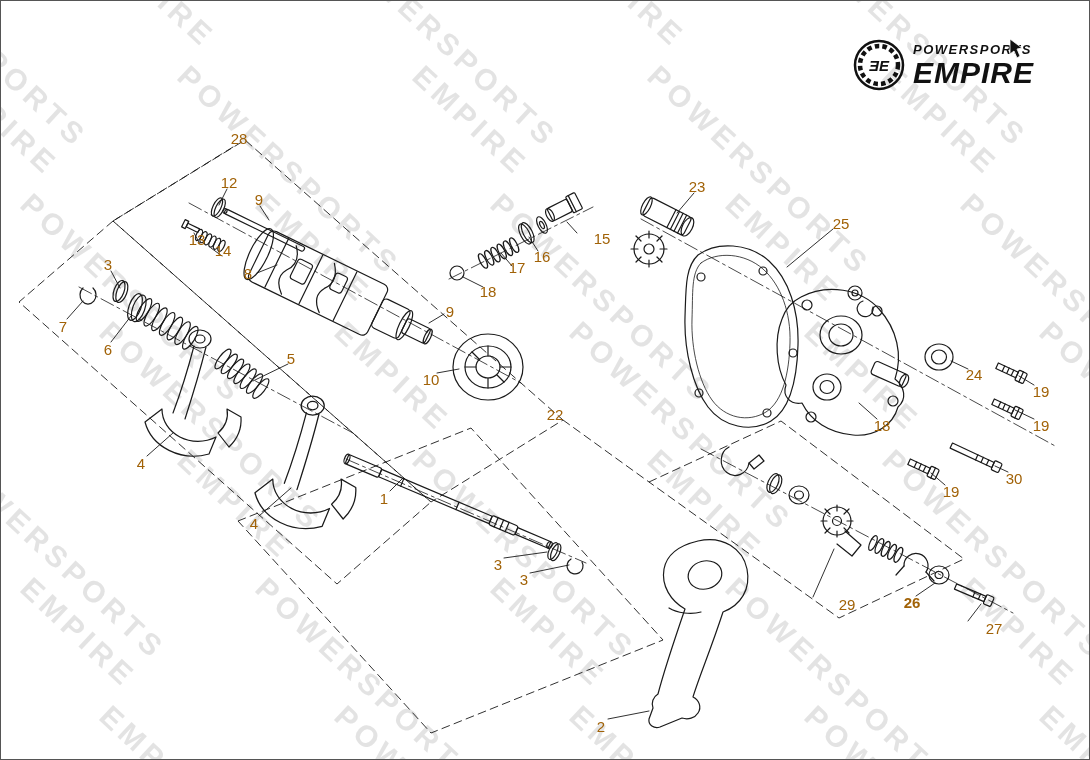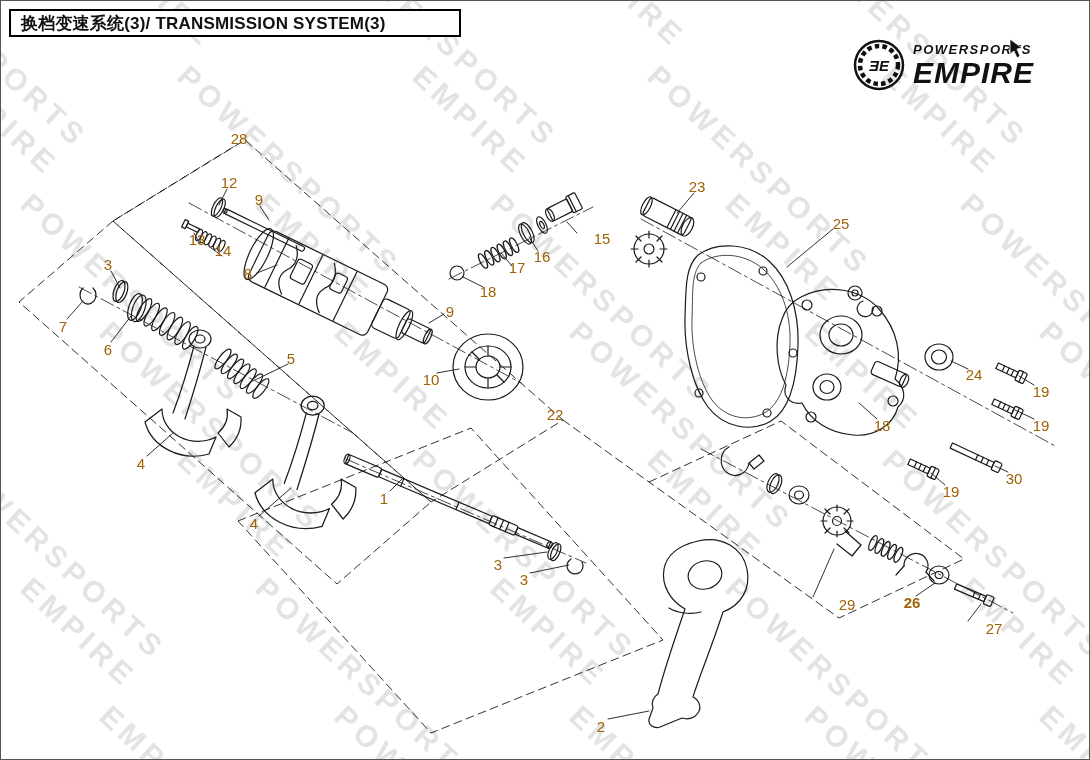--- a/index.html
+++ b/index.html
@@ -71,23 +71,20 @@
       <span class="wm" style="left: 741px; top: 570px; color: rgb(201, 201, 201); transform: rotate(43deg);">POWERSPORTS</span>
       <span class="wm" style="left: 976px; top: 570px; color: rgb(201, 201, 201); transform: rotate(43deg);">EMPIRE</span>
       <span class="wm" style="left: -120px; top: 698px; color: rgb(201, 201, 201); transform: rotate(43deg);">POWERSPORTS</span>
       <span class="wm" style="left: 115px; top: 698px; color: rgb(201, 201, 201); transform: rotate(43deg);">EMPIRE</span>
       <span class="wm" style="left: 350px; top: 698px; color: rgb(201, 201, 201); transform: rotate(43deg);">POWERSPORTS</span>
       <span class="wm" style="left: 585px; top: 698px; color: rgb(201, 201, 201); transform: rotate(43deg);">EMPIRE</span>
       <span class="wm" style="left: 820px; top: 698px; color: rgb(201, 201, 201); transform: rotate(43deg);">POWERSPORTS</span>
       <span class="wm" style="left: 1055px; top: 698px; color: rgb(201, 201, 201); transform: rotate(43deg);">EMPIRE</span>
     </div>
 
-  <div class="title-box">
-    <span>换档变速系统(3)/ TRANSMISSION SYSTEM(3)</span>
-  </div>
 
   <div class="logo">
     <svg width="52" height="52" viewBox="0 0 52 52">
       <circle cx="26" cy="26" r="24" fill="none" stroke="#111" stroke-width="2.5"></circle>
       <circle cx="26" cy="26" r="19" fill="none" stroke="#111" stroke-width="4.5" stroke-dasharray="4.5 3.2"></circle>
       <text x="26" y="32" text-anchor="middle" font-size="15" font-weight="bold" font-style="italic" fill="#111">ƎE</text>
     </svg>
     <div class="logo-text">
       <span class="logo-primary">POWERSPORTS</span>
       <span class="logo-secondary">EMPIRE</span>

